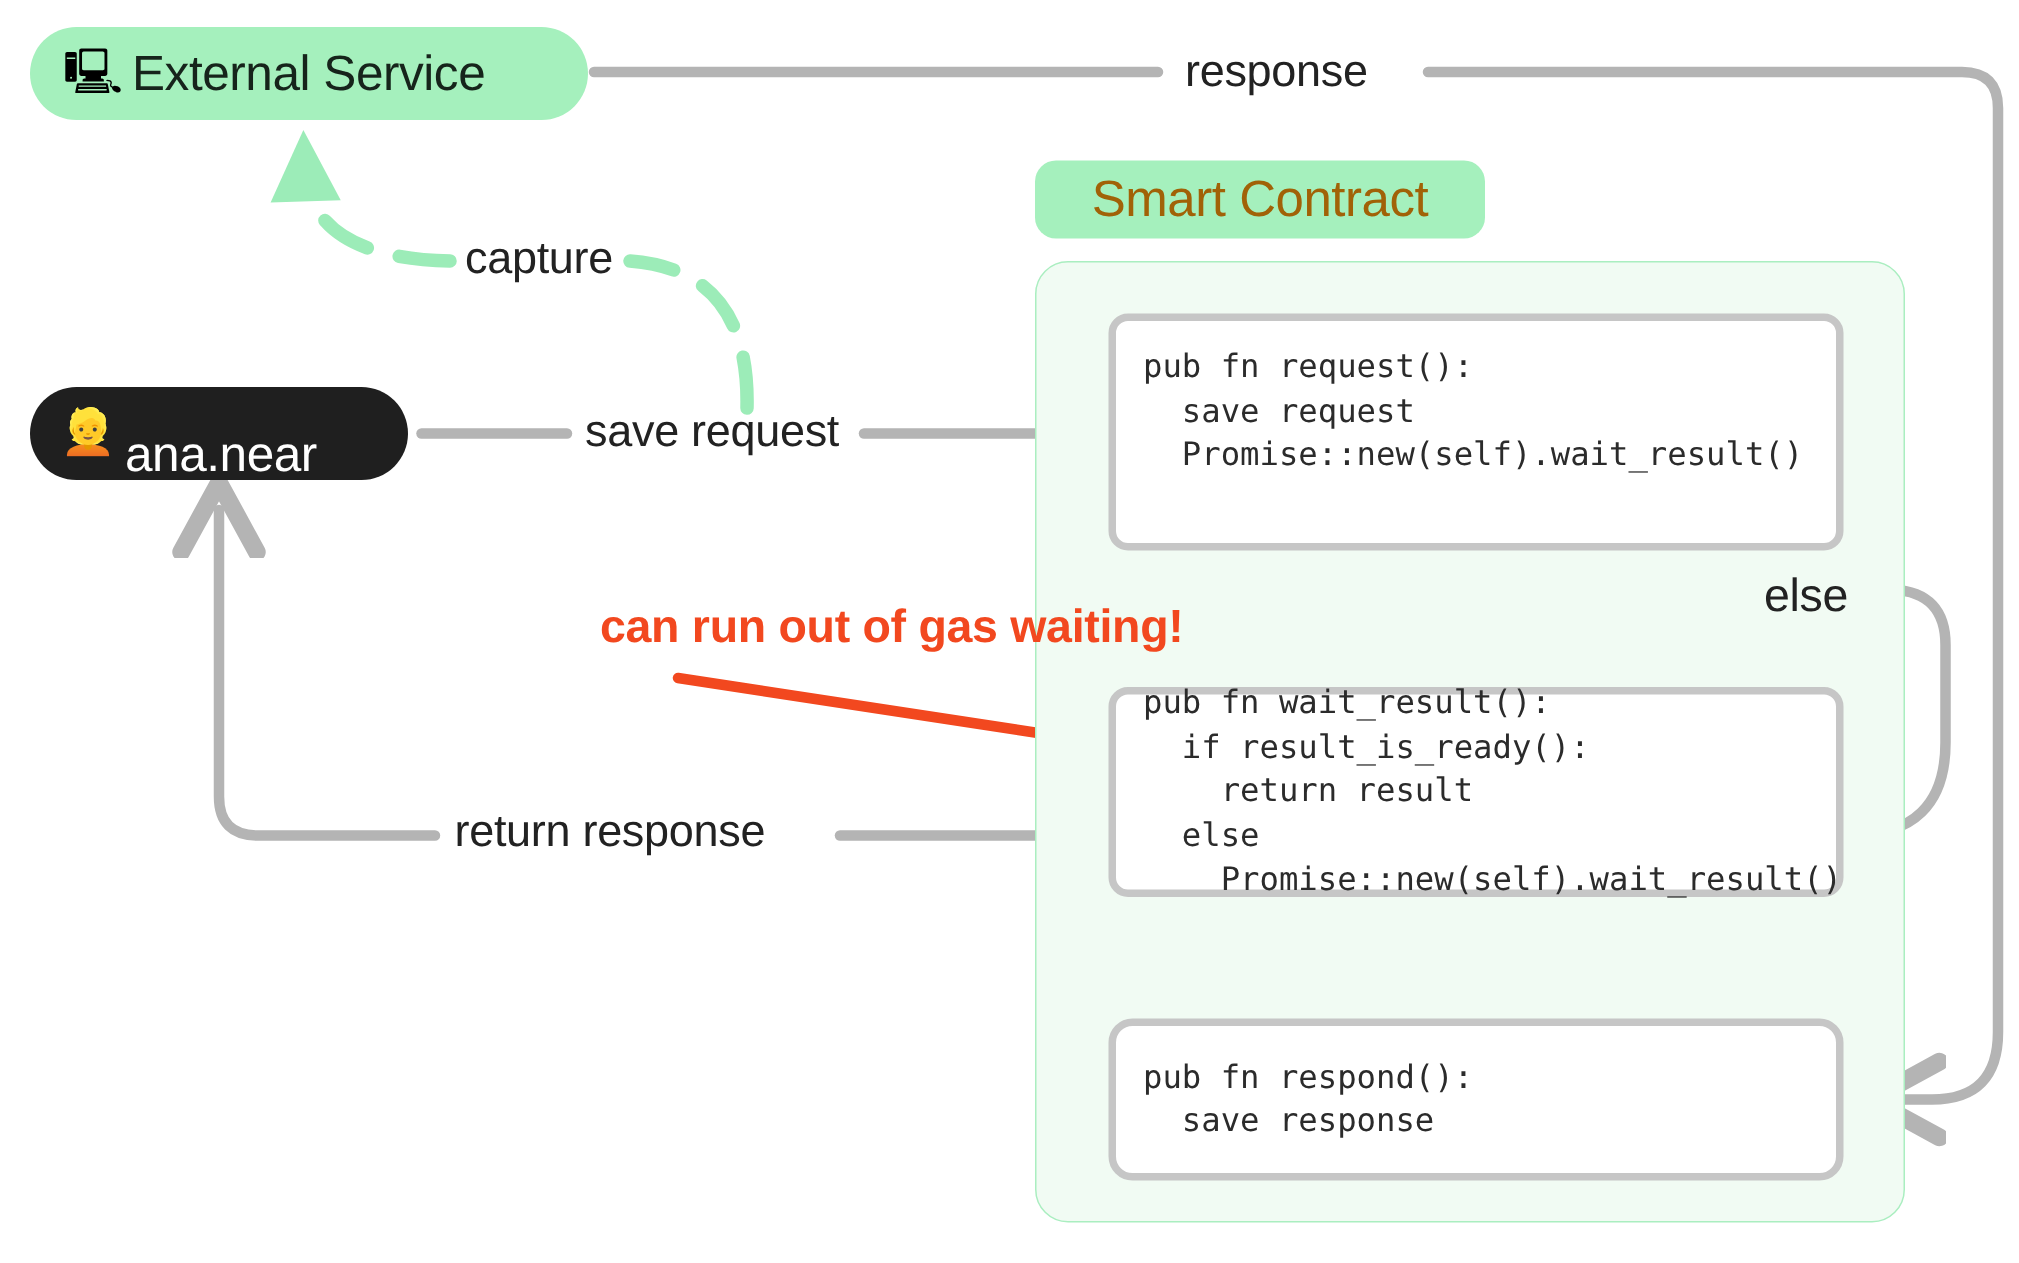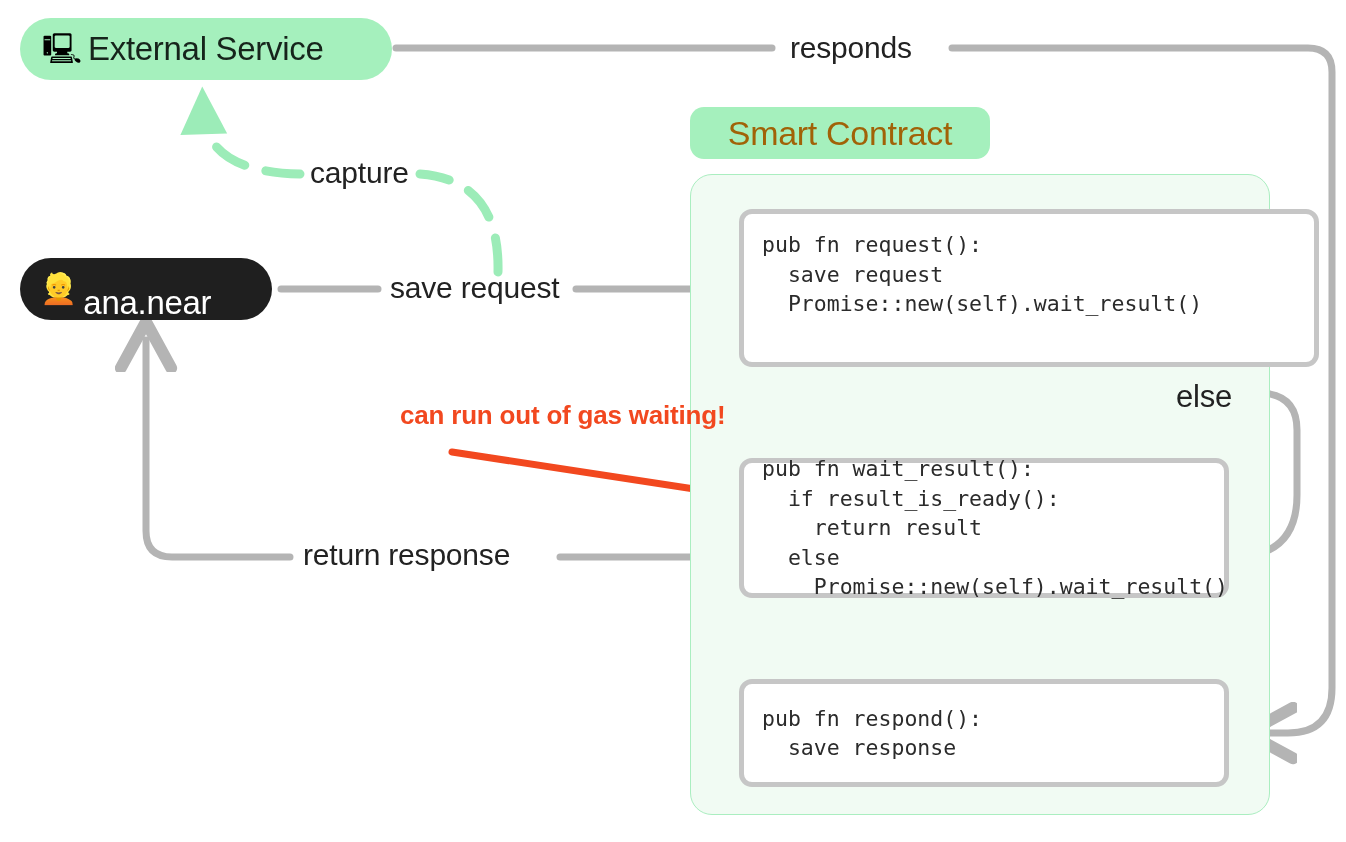--- a/index.html
+++ b/index.html
@@ -23,33 +23,33 @@
   #sc-label .txt{font-size:34px;color:#a16207;letter-spacing:-0.3px;}
 
   #sc-box{position:absolute;left:690px;top:174px;width:580px;height:641px;
           background:#f1fbf3;border:1.5px solid #aaeec0;border-radius:22px;box-sizing:border-box;}
 
   .code{position:absolute;background:#ffffff;border:5px solid #c6c6c6;border-radius:13px;
         box-sizing:border-box;padding:16px 18px;}
   .code pre{margin:0;font-family:"DejaVu Sans Mono","Liberation Mono",monospace;
             font-size:21.5px;line-height:29.5px;color:#2b2b2b;white-space:pre;}
 
-  #code-request{left:739px;top:209px;width:580px;height:158px;}
+  #code-request{left:739px;top:209px;width:490px;height:158px;}
   #code-wait{left:739px;top:458px;width:490px;height:140px;
              display:flex;align-items:center;}
-  #code-respond{left:739px;top:679px;width:490px;height:108px;display:flex;align-items:center;}
+  #code-respond{left:739px;top:679px;width:490px;height:108px;display:flex;align-items:center;border-radius:16px;}
 
   .edge-label{position:absolute;font-size:30px;color:#222;letter-spacing:-0.2px;white-space:nowrap;}
   #lbl-responds{left:790px;top:31px;}
   #lbl-capture{left:310px;top:156px;}
   #lbl-callreq{left:390px;top:271px;}
   #lbl-return{left:303px;top:538px;}
   #lbl-loop{left:1176px;top:379px;font-size:31px;}
 
-  #warn{position:absolute;left:400px;top:400px;font-size:26px;font-weight:bold;
+  #warn{position:absolute;left:400px;top:400px;font-size:31px;font-weight:bold;
         color:#f2481f;letter-spacing:-0.2px;white-space:nowrap;}
 </style>
 </head>
 <body>
 
 <div id="stage">
 
   <svg class="layer" viewBox="0 0 1346 842">
     <defs>
       <marker id="ah-gray" markerWidth="9" markerHeight="9" refX="4.6" refY="4.5" orient="auto">
@@ -125,21 +125,21 @@
     return result
   else
     Promise::new(self).wait_result()</pre>
   </div>
 
   <div class="code" id="code-respond">
     <pre>pub fn respond():
   save response</pre>
   </div>
 
-  <div class="edge-label" id="lbl-responds">responds</div>
+  <div class="edge-label" id="lbl-responds">response</div>
   <div class="edge-label" id="lbl-capture">capture</div>
   <div class="edge-label" id="lbl-callreq">save request</div>
   <div class="edge-label" id="lbl-return">return response</div>
   <div class="edge-label" id="lbl-loop">else</div>
 
   <div id="warn">can run out of gas waiting!</div>
 
 </div>
 
 </body></html>

